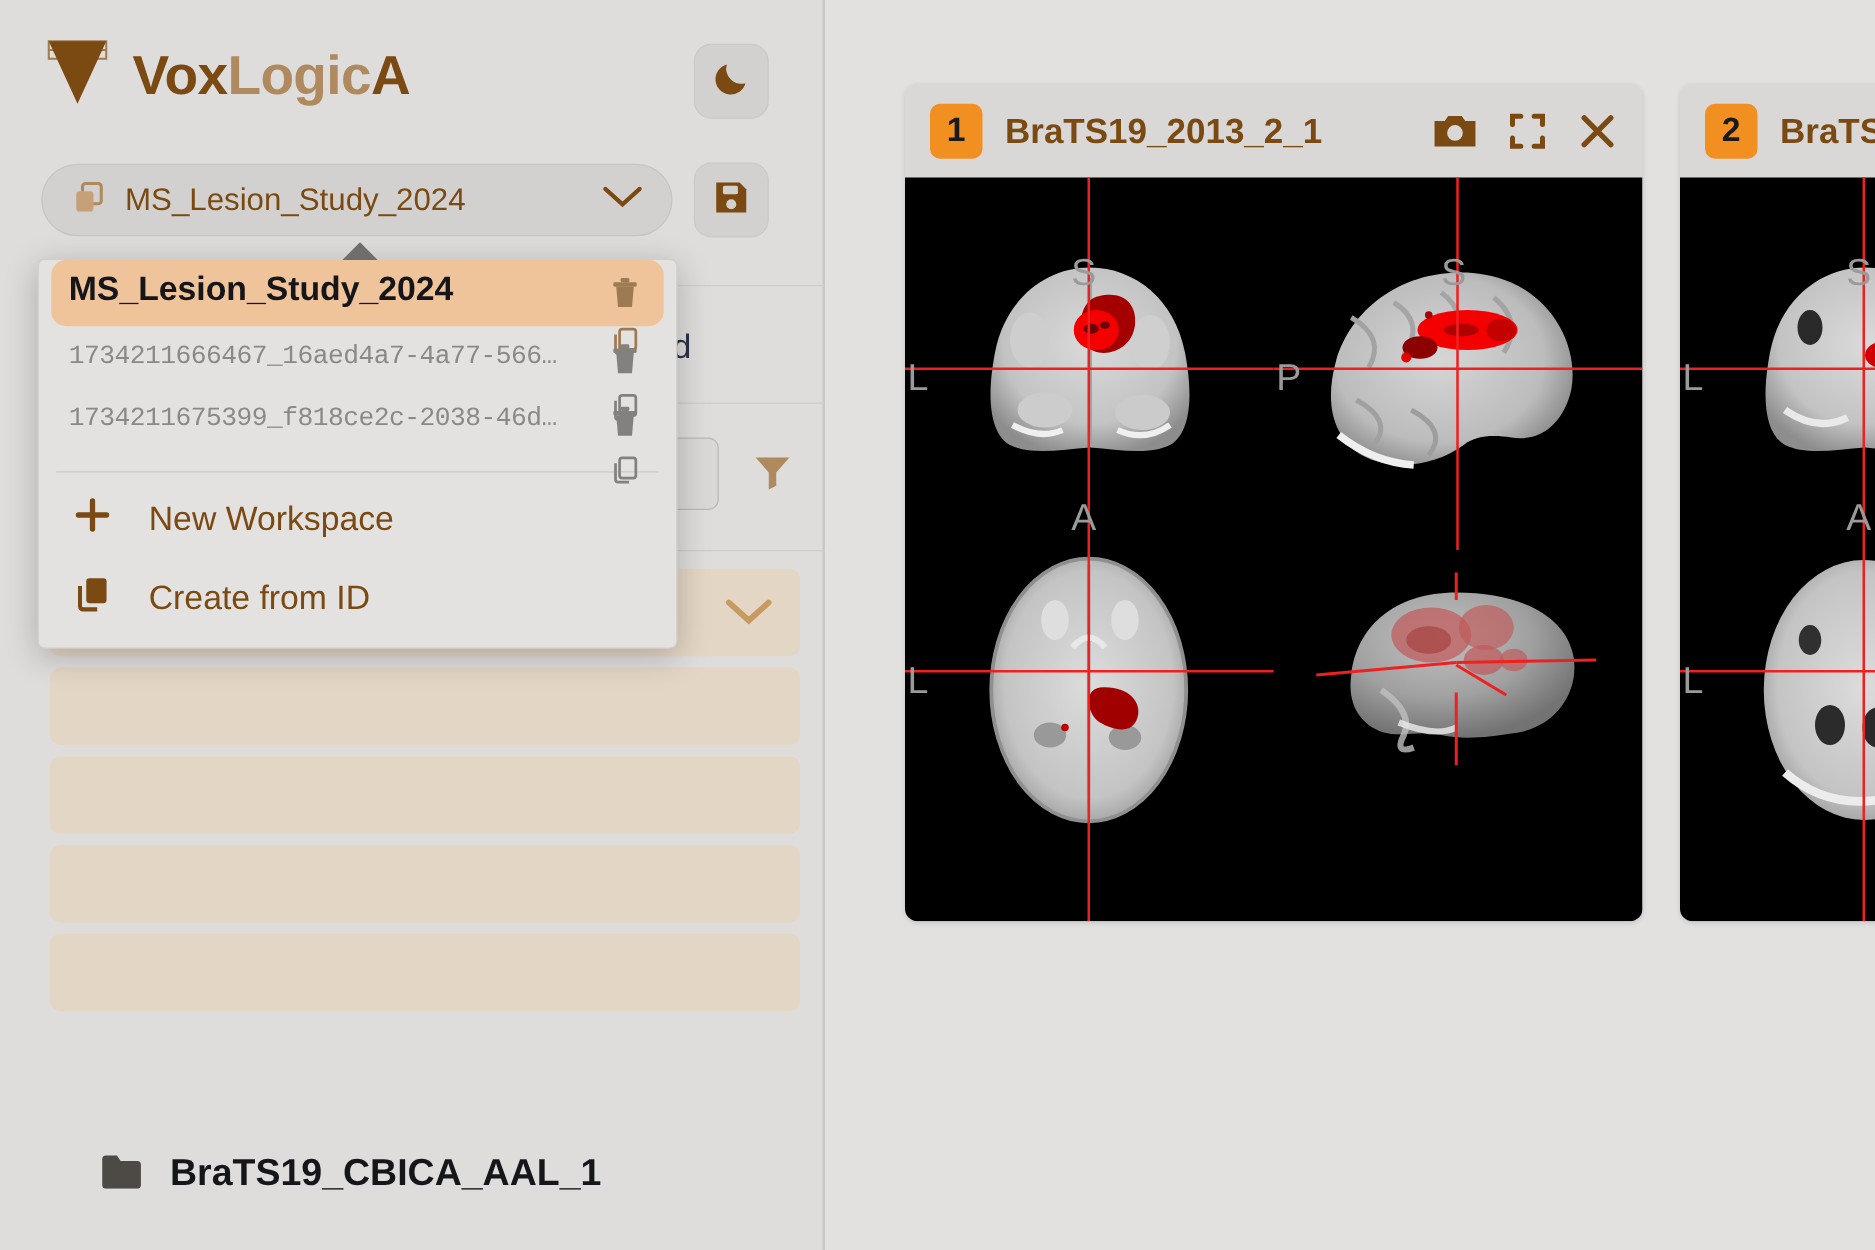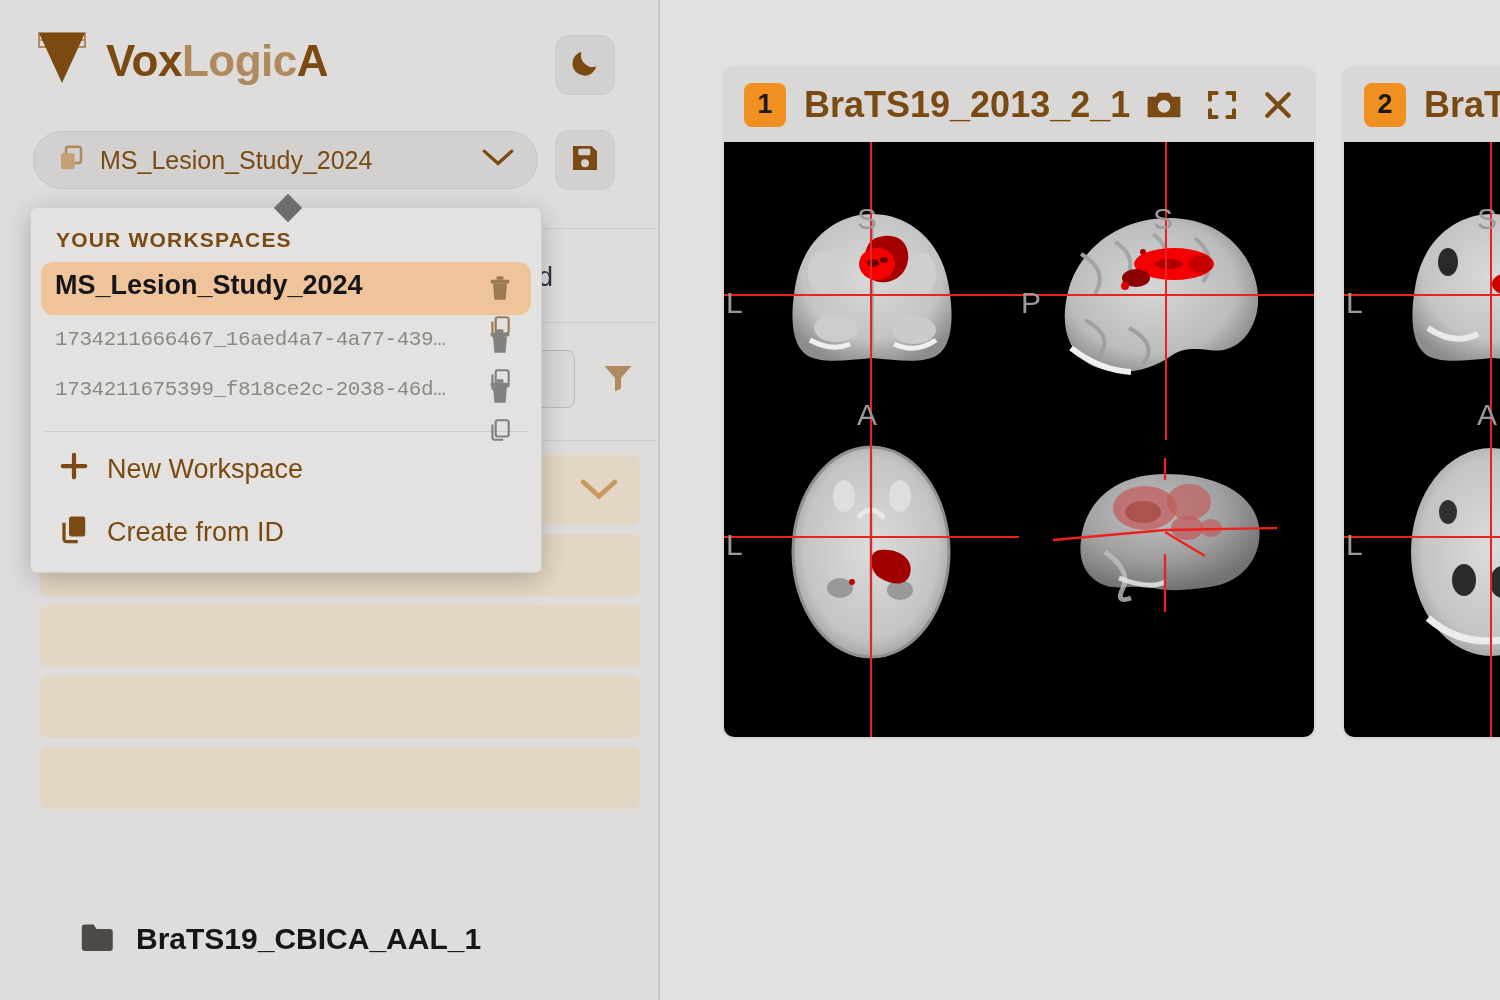--- a/index.html
+++ b/index.html
@@ -89,21 +89,21 @@
     font-size: 21px; color: #8a8986;
     font-family: "Liberation Mono", monospace;
     letter-spacing: -0.4px; margin-top: 5px; white-space: nowrap;
   }
   .ws-item.active .ws-item-id { color: #97866f; }
   .row-trash { position: absolute; right: 18px; top: 12px; cursor: pointer; }
   .row-copy  { position: absolute; right: 18px; top: 52px; cursor: pointer; }
 
   .dd-sep { height: 1px; background: #cbcac8; margin: 16px 14px 6px 14px; }
   .dd-action {
-    display: flex; align-items: center; gap: 18px;
+    display: flex; align-items: center; gap: 30px;
     padding: 13px 0 13px 28px; cursor: pointer; text-align: right;
   }
   .dd-action span {
     font-size: 27px; color: #7a4a12;
   }
 
   
   .obsc { position: absolute; }
   .obsc-sep { background: #cdccca; height: 1px; }
   .selected-text {
@@ -150,21 +150,21 @@
     display: flex; align-items: center; padding: 0 20px;
   }
   .panel-badge {
     width: 42px; height: 44px; border-radius: 8px;
     background: #f18f20;
     display: flex; align-items: center; justify-content: center;
     font-size: 27px; font-weight: 600; color: #1a1a1a;
     margin-right: 18px; flex: 0 0 auto;
   }
   .panel-title {
-    font-size: 36px; font-weight: 600; color: #7a4a12;
+    font-size: 28px; font-weight: 600; color: #7a4a12;
     white-space: nowrap; overflow: hidden; flex: 1;
   }
   .panel-tools { display: flex; align-items: center; gap: 24px; }
   .panel-tools > span { cursor: pointer; display: flex; }
 
   .panel-canvas {
     position: relative; width: 100%; height: 595px; background: #000;
   }
   .quad { position: absolute; width: 50%; height: 50%; overflow: hidden; }
   .q-tl { left: 0;   top: 0; }
@@ -259,42 +259,41 @@
       <span class="ws-name">MS_Lesion_Study_2024</span>
       <span>
         <svg width="34" height="22" viewBox="0 0 24 16">
             <path d="M2 3l10 9 10-9" stroke="#7a4a12" stroke-width="2.4" fill="none" stroke-linecap="round"></path>
           </svg>
       </span>
     </div>
 
     <div class="dropdown">
       <div class="dd-caret"></div>
-      <div class="dd-heading">YOUR WORKSPACES</div>
 
       <div class="ws-item active">
         <div class="ws-item-name">MS_Lesion_Study_2024</div>
         <span class="row-trash">
           <svg width="26" height="28" viewBox="0 0 22 24">
               <rect x="3" y="5" width="16" height="3" rx="1" fill="#9c7a52"></rect>
               <path d="M5 8h12l-1.2 14H6.2z" fill="#9c7a52"></path>
               <rect x="8" y="2" width="6" height="3" rx="1" fill="#9c7a52"></rect>
             </svg>
         </span>
         <span class="row-copy">
           <svg width="26" height="26" viewBox="0 0 24 24">
               <rect x="8" y="3" width="12" height="15" rx="2" fill="none" stroke="#9c7a52" stroke-width="2"></rect>
               <path d="M5 7v12a2 2 0 002 2h8" fill="none" stroke="#9c7a52" stroke-width="2"></path>
             </svg>
         </span>
       </div>
 
 
       <div class="ws-item">
-        <div class="ws-item-id">1734211666467_16aed4a7-4a77-439…</div>
+        <div class="ws-item-id">1734211666467_16aed4a7-4a77-566…</div>
         <span class="row-trash">
           <svg width="26" height="28" viewBox="0 0 22 24">
               <rect x="3" y="5" width="16" height="3" rx="1" fill="#828180"></rect>
               <path d="M5 8h12l-1.2 14H6.2z" fill="#828180"></path>
               <rect x="8" y="2" width="6" height="3" rx="1" fill="#828180"></rect>
             </svg>
         </span>
         <span class="row-copy">
           <svg width="26" height="26" viewBox="0 0 24 24">
               <rect x="8" y="3" width="12" height="15" rx="2" fill="none" stroke="#828180" stroke-width="2"></rect>

